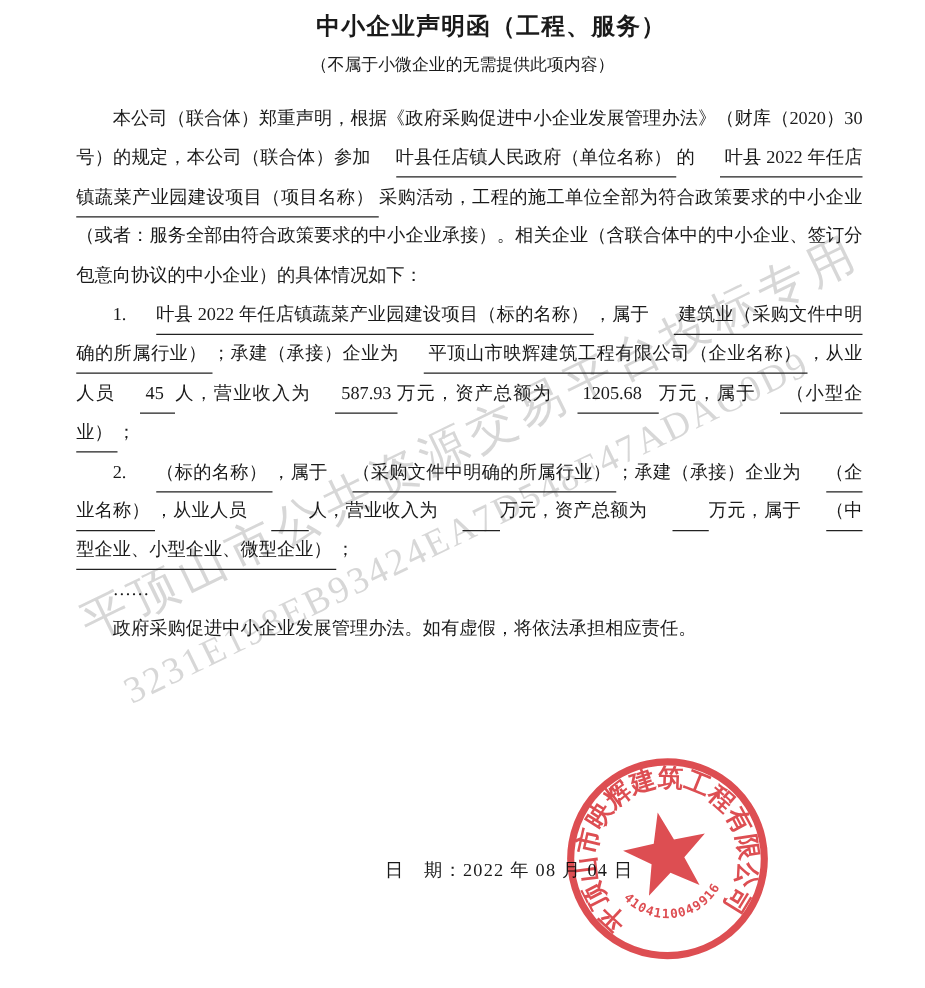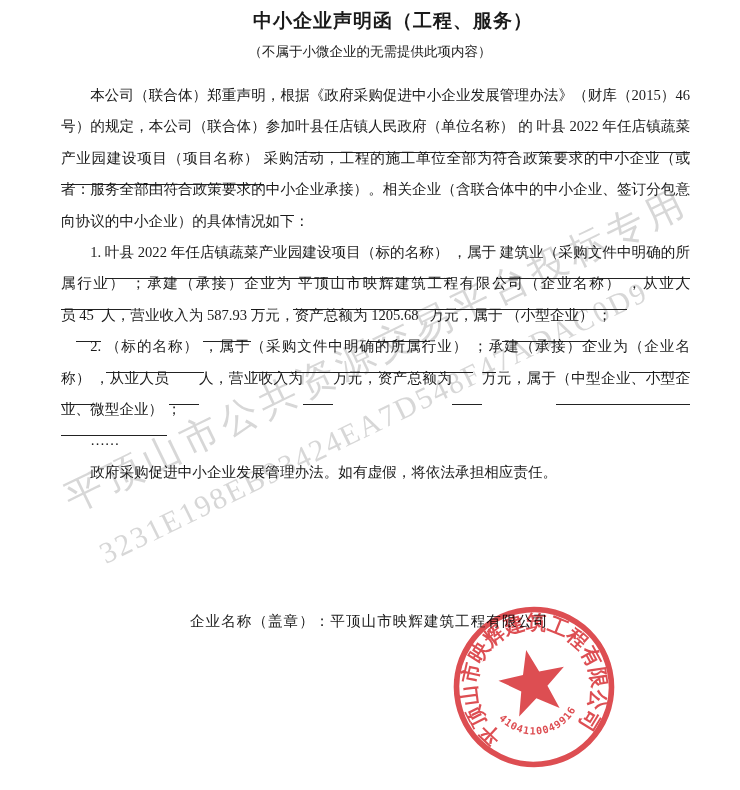--- a/index.html
+++ b/index.html
@@ -16,21 +16,21 @@
   .doc-subtitle{
     position:absolute;top:43px;left:0;right:0;text-align:center;
     font-size:13.5px;z-index:2;
   }
   .content{
     position:absolute;left:61px;top:80px;width:629px;
     font-size:14.6px;line-height:31.4px;text-align:justify;z-index:2;
   }
   .para{margin:0;}
   .indent{text-indent:2em;}
-  .u{border-bottom:1px solid #222;padding-bottom:18px;}
+  .u{border-bottom:1px solid #222;padding-bottom:7px;margin-left:20px;}
   .sig-line{
     position:absolute;left:190px;top:612px;font-size:14.6px;
     letter-spacing:1px;z-index:2;white-space:nowrap;
   }
   .date-line{
     position:absolute;left:308px;top:687px;font-size:14.6px;
     letter-spacing:1px;z-index:2;white-space:nowrap;
   }
   
   .wm{
@@ -56,31 +56,29 @@
 
 <div class="page">
 
   <div class="wm wm-cn">平顶山市公共资源交易平台投标专用</div>
   <div class="wm wm-code">3231E198EB93424EA7D548F47ADAC0D9</div>
 
   <div class="doc-title">中小企业声明函（工程、服务）</div>
   <div class="doc-subtitle">（不属于小微企业的无需提供此项内容）</div>
 
   <div class="content">
-      <p class="para indent"><span>本公司（联合体）郑重声明，根据《政府采购促进中小企业发展管理办法》（财库（2015）46 号）的规定，本公司（联合体）参加</span><span class="u">叶县任店镇人民政府（单位名称）&nbsp;</span><span>的</span><span class="u">&nbsp;叶县 2022 年任店镇蔬菜产业园建设项目（项目名称）&nbsp;</span><span>采购活动，工程的施工单位全部为符合政策要求的中小企业（或者：服务全部由符合政策要求的中小企业承接）。相关企业（含联合体中的中小企业、签订分包意向协议的中小企业）的具体情况如下：</span></p>
+      <p class="para indent"><span>本公司（联合体）郑重声明，根据《政府采购促进中小企业发展管理办法》（财库（2020）30 号）的规定，本公司（联合体）参加</span><span class="u">叶县任店镇人民政府（单位名称）&nbsp;</span><span>的</span><span class="u">&nbsp;叶县 2022 年任店镇蔬菜产业园建设项目（项目名称）&nbsp;</span><span>采购活动，工程的施工单位全部为符合政策要求的中小企业（或者：服务全部由符合政策要求的中小企业承接）。相关企业（含联合体中的中小企业、签订分包意向协议的中小企业）的具体情况如下：</span></p>
       <p class="para indent"><span>1. </span><span class="u">叶县 2022 年任店镇蔬菜产业园建设项目（标的名称）&nbsp;</span><span>，属于</span><span class="u">&nbsp;建筑业（采购文件中明确的所属行业）&nbsp;</span><span>；承建（承接）企业为</span><span class="u">&nbsp;平顶山市映辉建筑工程有限公司（企业名称）&nbsp;</span><span>，从业人员</span><span class="u">&nbsp;45&nbsp;&nbsp;</span><span>人，营业收入为</span><span class="u">&nbsp;587.93&nbsp;</span><span>万元，资产总额为</span><span class="u">&nbsp;1205.68&nbsp;&nbsp;&nbsp;</span><span>万元，属于</span><span class="u">&nbsp;（小型企业）&nbsp;</span><span>；</span></p>
       <p class="para indent"><span>2. </span><span class="u">（标的名称）&nbsp;</span><span>，属于</span><span class="u">（采购文件中明确的所属行业）&nbsp;</span><span>；承建（承接）企业为</span><span class="u">（企业名称）&nbsp;</span><span>，从业人员</span><span class="u">　　</span><span>人，营业收入为</span><span class="u">　　</span><span>万元，资产总额为</span><span class="u">　　</span><span>万元，属于</span><span class="u">（中型企业、小型企业、微型企业）&nbsp;</span><span>；</span></p>
       <p class="para indent"><span>……</span></p>
       <p class="para indent"><span>政府采购促进中小企业发展管理办法。如有虚假，将依法承担相应责任。</span></p>
     </div>
 
-  <div class="sig-line">
-    <span>企业名称（盖章）：</span><span>平顶山市映辉建筑工程有限公司</span>
-  </div>
 
+  <div class="date-line">日　期：2022 年 08 月 04 日</div>
 
   <svg class="seal" viewBox="0 0 200 200" xmlns="http://www.w3.org/2000/svg">
     <defs>
       <path id="arcTop" d="M 53.3,146.7 A 66,66 0 1 1 146.7,146.7" fill="none"></path>
       <path id="arcBottom" d="M 53.2,127 A 54,54 0 0 0 146.8,127" fill="none"></path>
     </defs>
     <circle class="seal-ring" cx="100" cy="100" r="88"></circle>
     <polygon class="seal-star" points="100,57 109.4,84.1 138,84.6 115.2,101.9 123.5,129.4 100,113 76.5,129.4 84.8,101.9 62,84.6 90.6,84.1"></polygon>
     <text class="seal-name">
       <textPath href="#arcTop" startOffset="0" textLength="320" lengthAdjust="spacingAndGlyphs">平顶山市映辉建筑工程有限公司</textPath>

